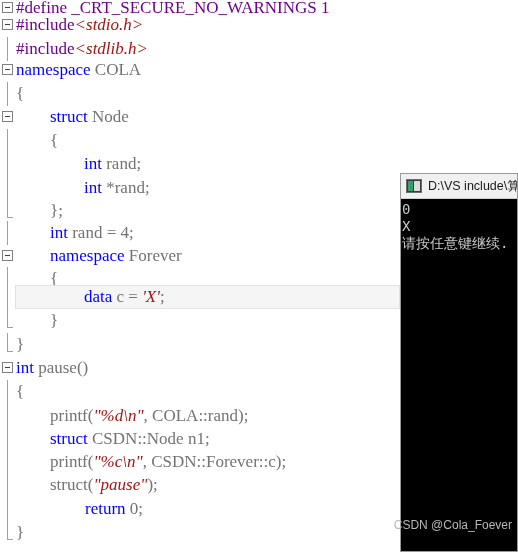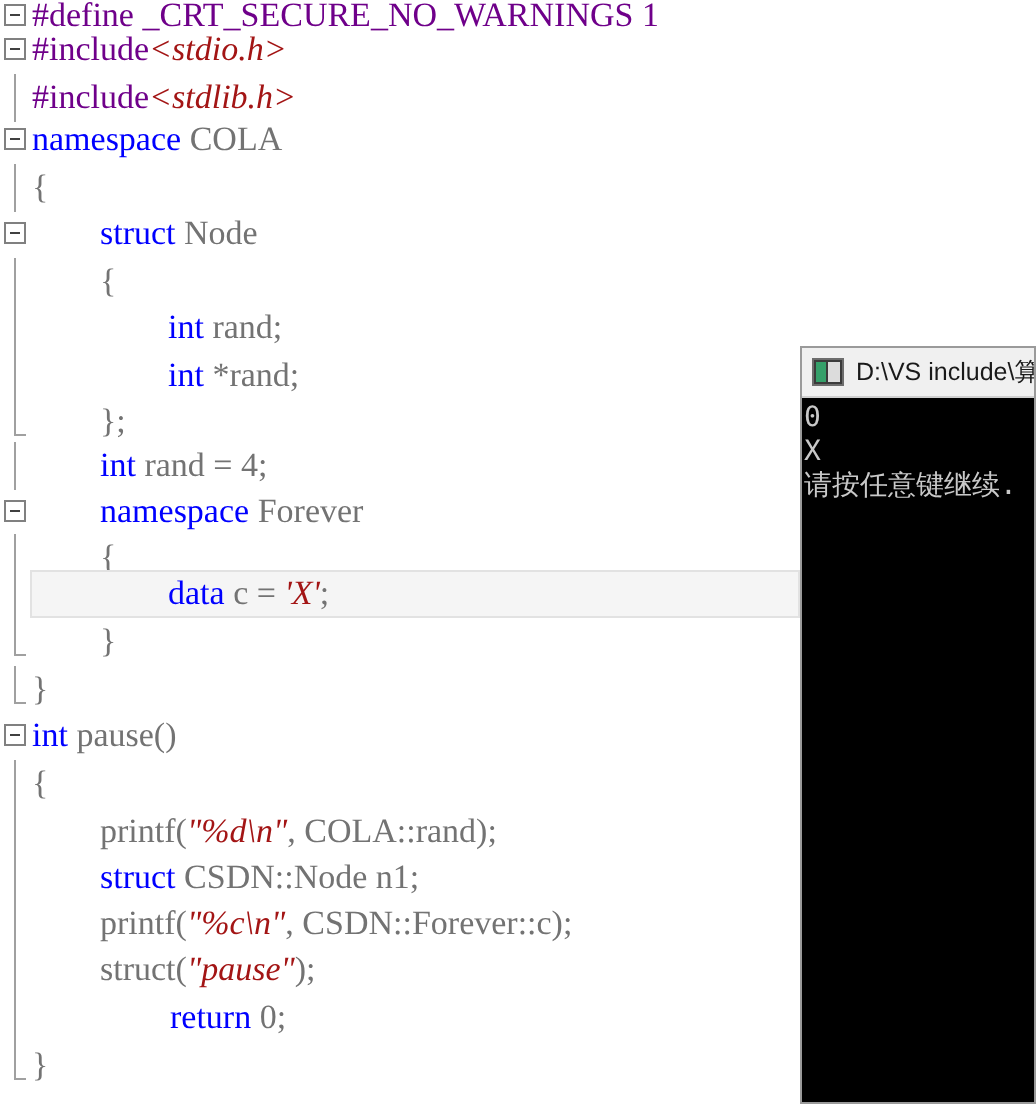--- a/index.html
+++ b/index.html
@@ -234,14 +234,15 @@
   </div>
 
   <div id="console-window">
     <div id="console-titlebar">
       <span id="console-icon"></span>
       <span id="console-title">D:\VS include\算</span>
     </div>
     <div id="console-body"><div class="console-line">0</div><div class="console-line">X</div><div class="console-line">请按任意键继续. . .</div></div>
   </div>
 
+  <div id="watermark">CSDN @Cola_Foever</div>
 
 </div>
 
 </body></html>

